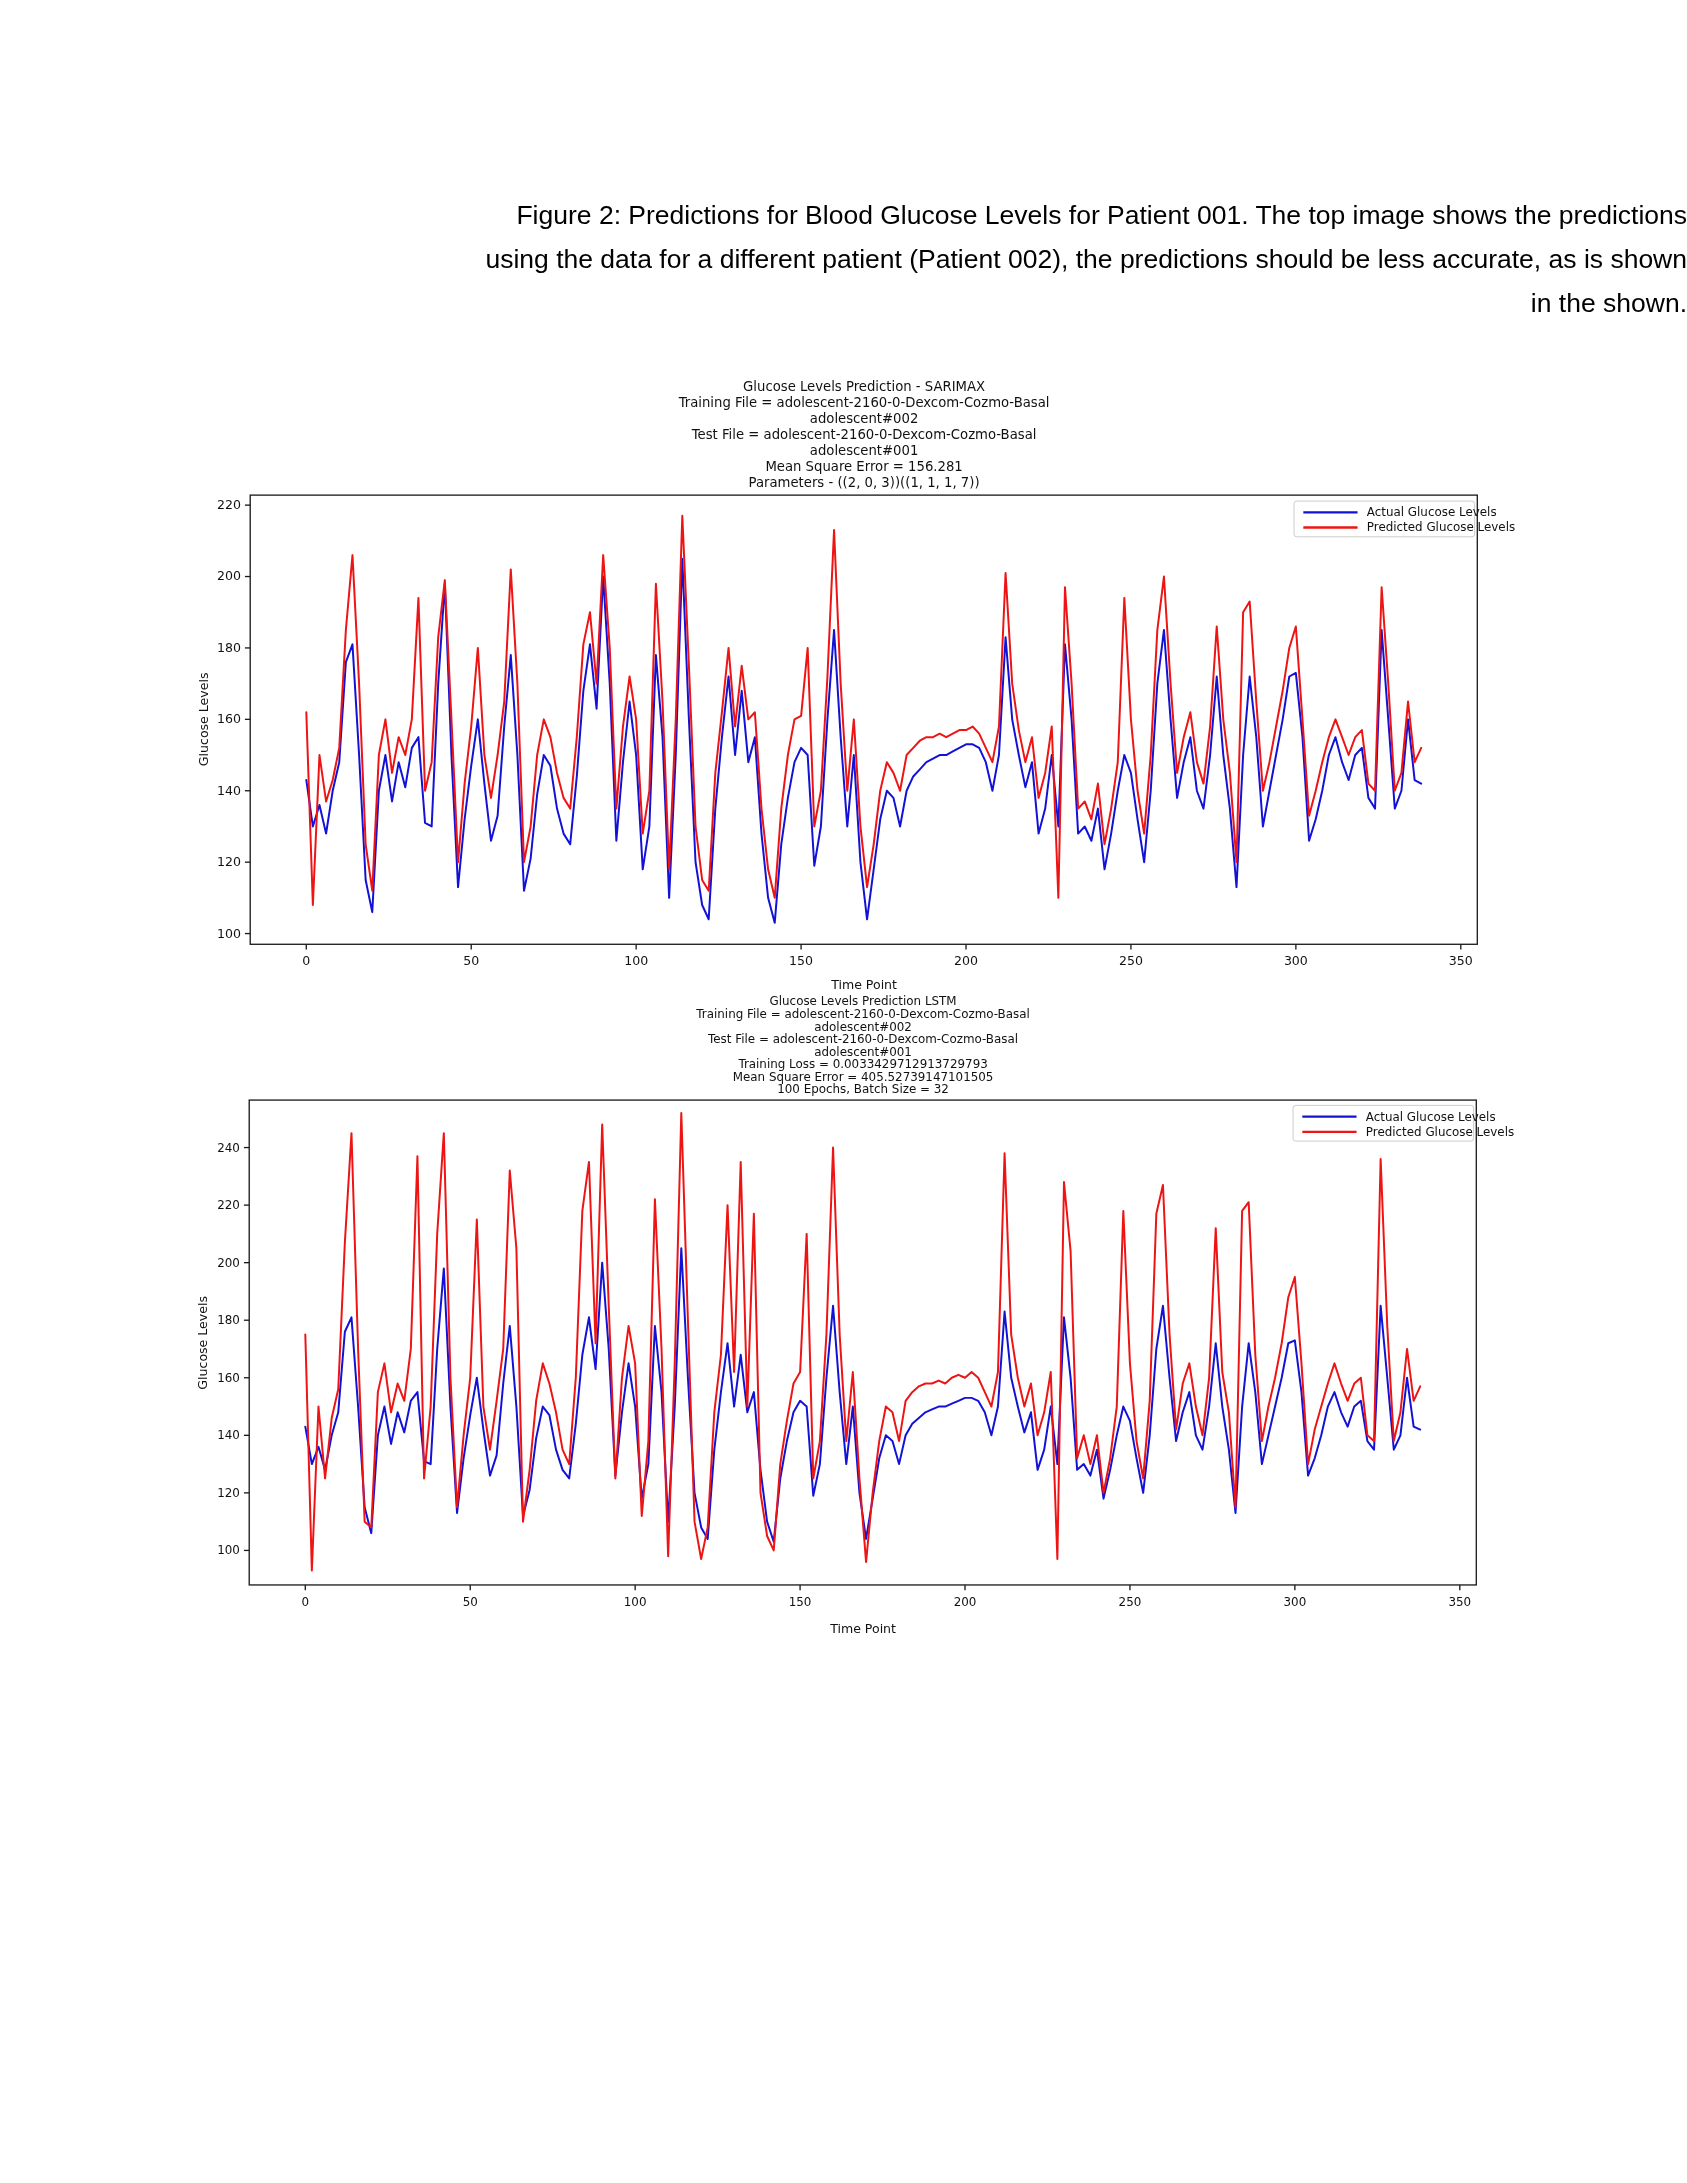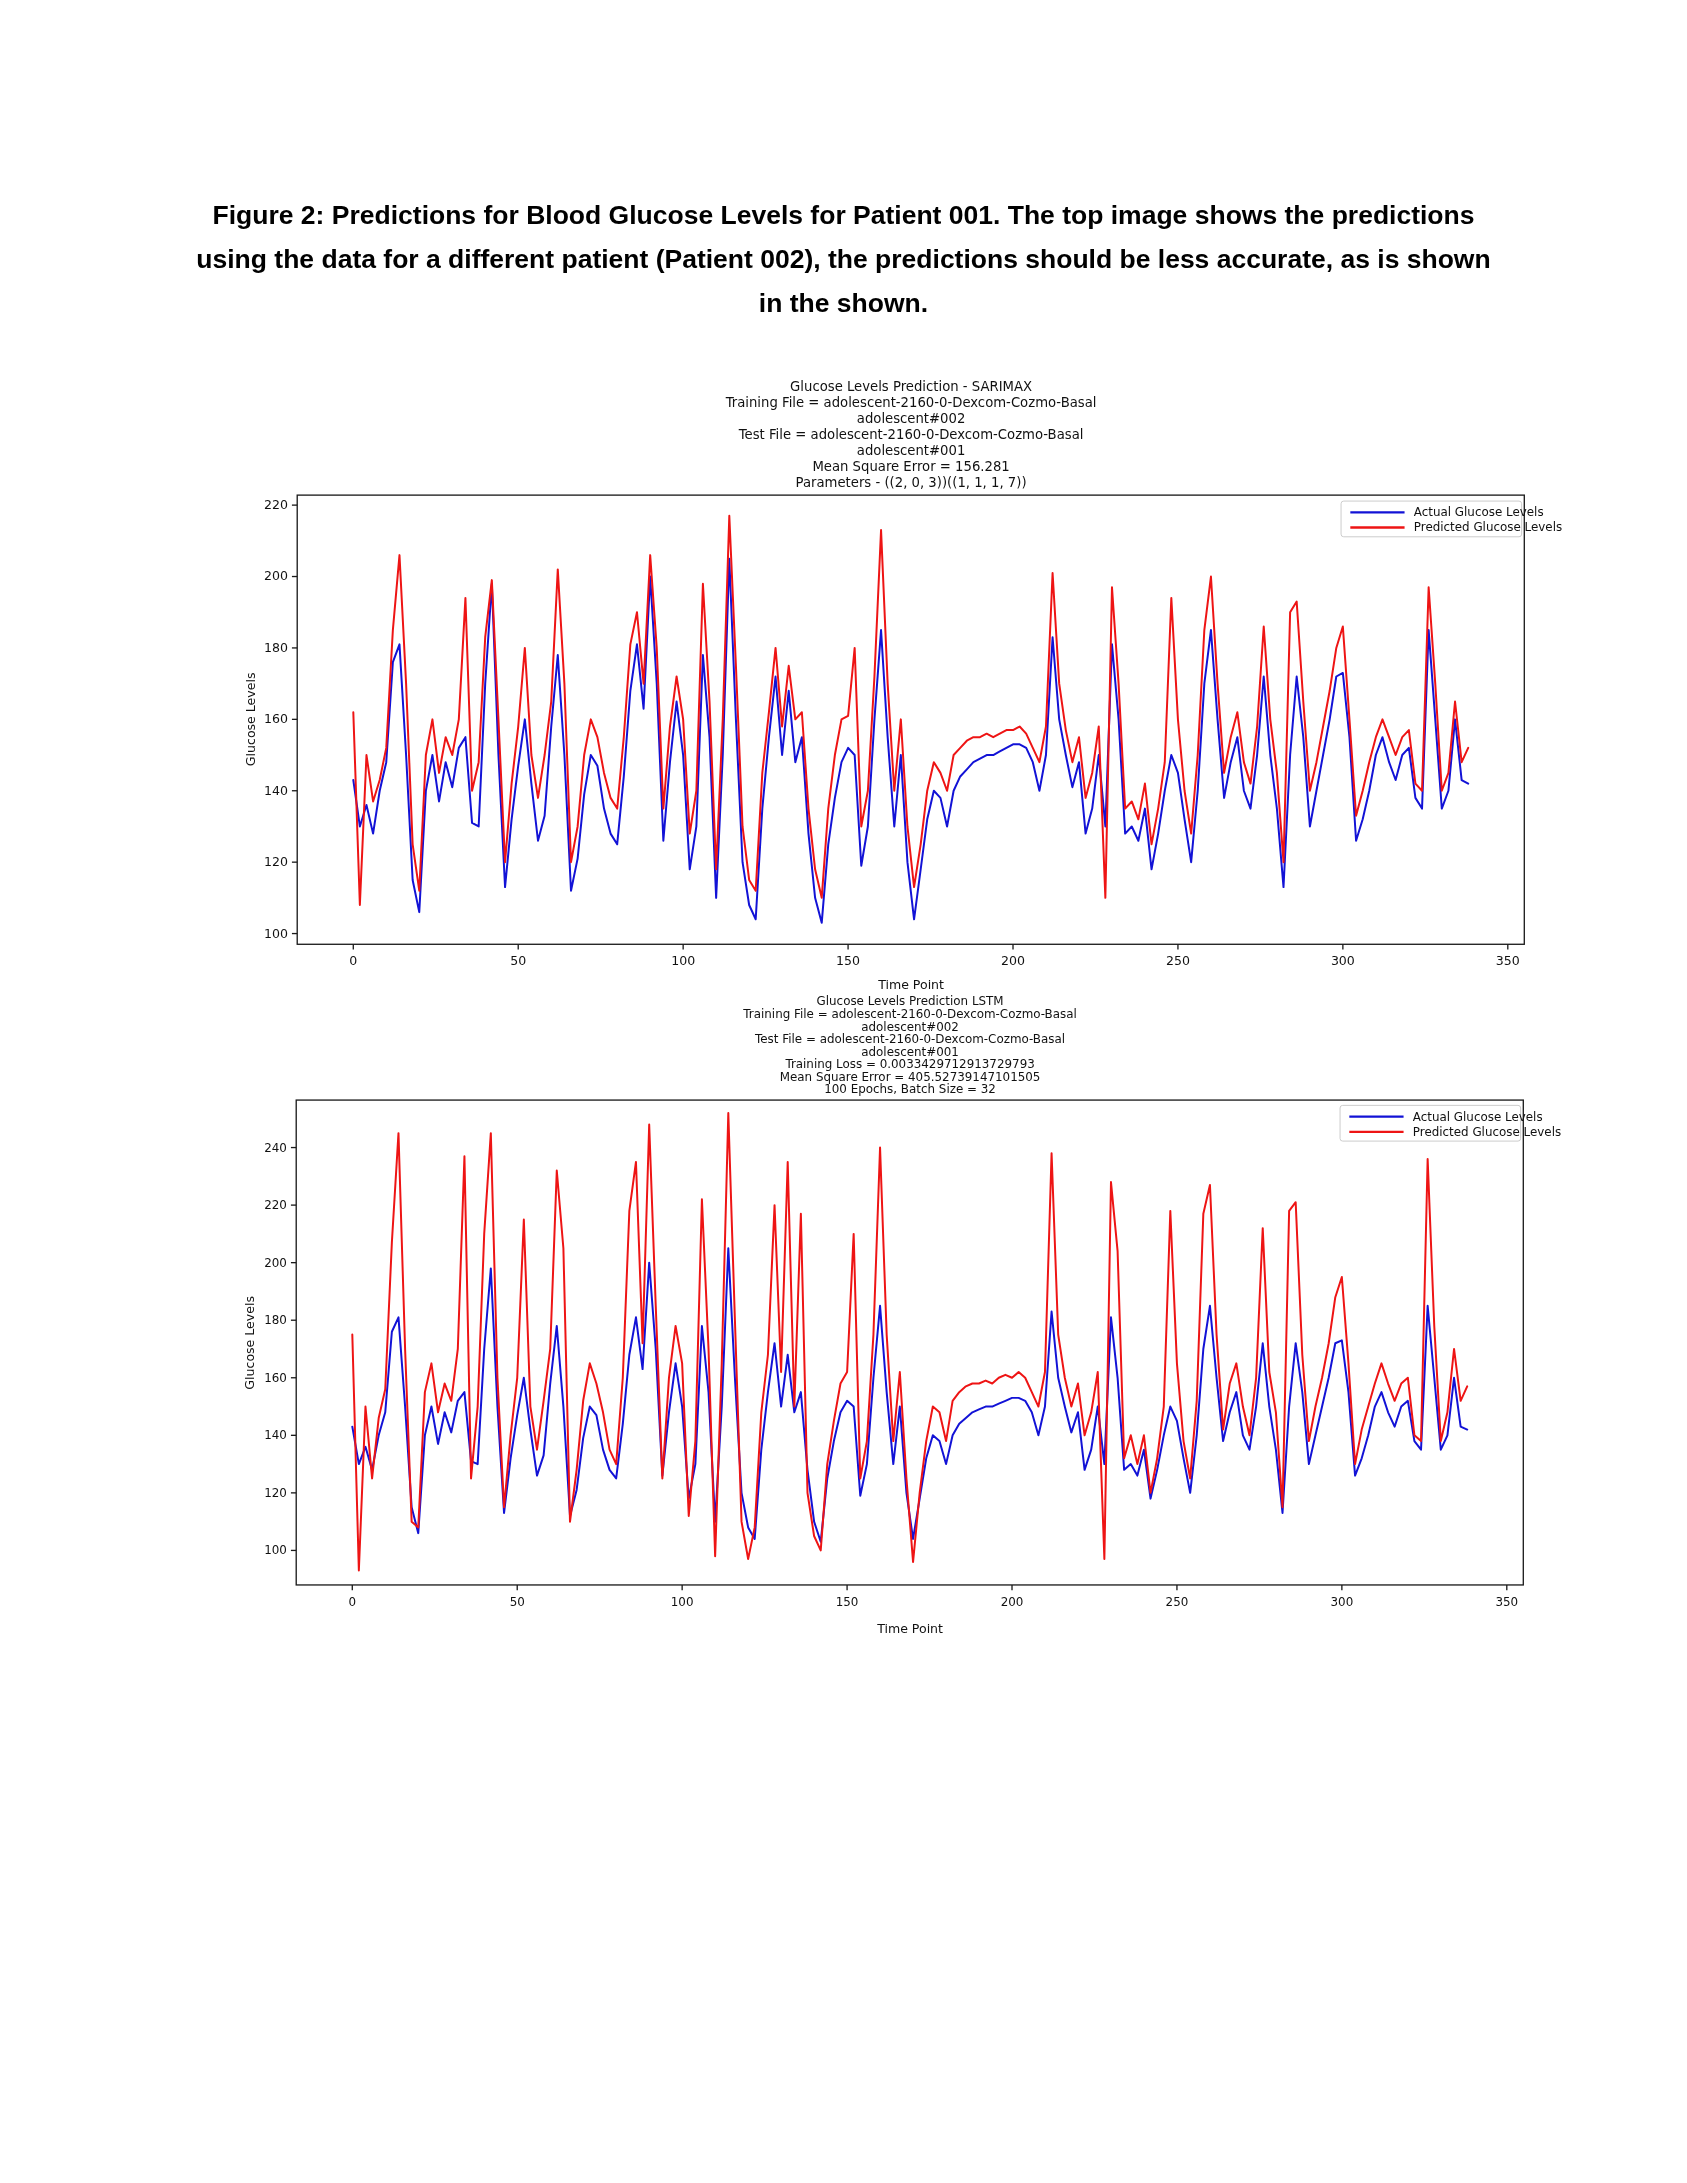--- a/index.html
+++ b/index.html
@@ -5,27 +5,27 @@
   html, body { margin: 0; padding: 0; }
   body {
     width: 1687px; height: 2183px;
     background: #ffffff;
     position: relative;
     font-family: "Liberation Sans", sans-serif;
   }
   .caption {
     position: absolute;
     top: 193px; left: 0; right: 0;
-    text-align: center;
+    text-align: right;
     font-size: 26.5px;
     line-height: 44px;
     color: #000000;
-    font-weight: 700;
+    font-weight: 400;
   }
-  .figure { position: absolute; margin-left: 47px; }
+  .figure { position: absolute; }
   .figure svg text {
     font-family: "DejaVu Sans", sans-serif;
     fill: #111111;
   }
   .t-lg { font-size: 20px; }
   .t-sm { font-size: 18px; }
   .ticklab1 { font-size: 19px; }
   .ticklab2 { font-size: 18px; }
   .axlab { font-size: 19px; }
   .leglab { font-size: 18px; }

